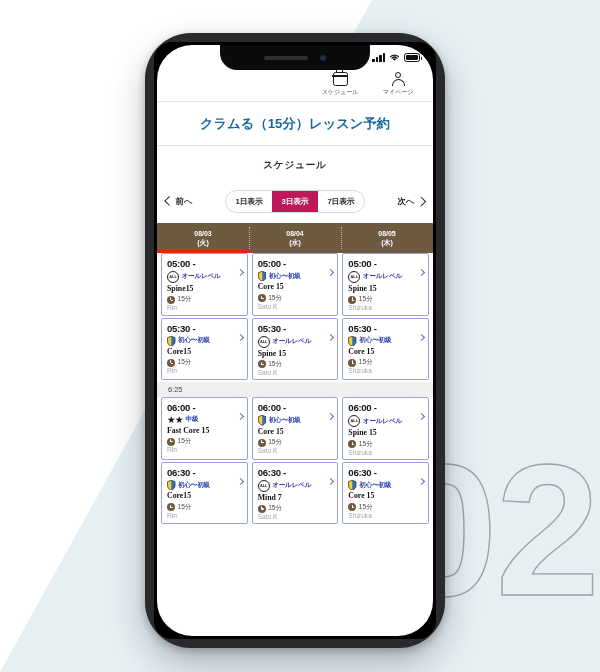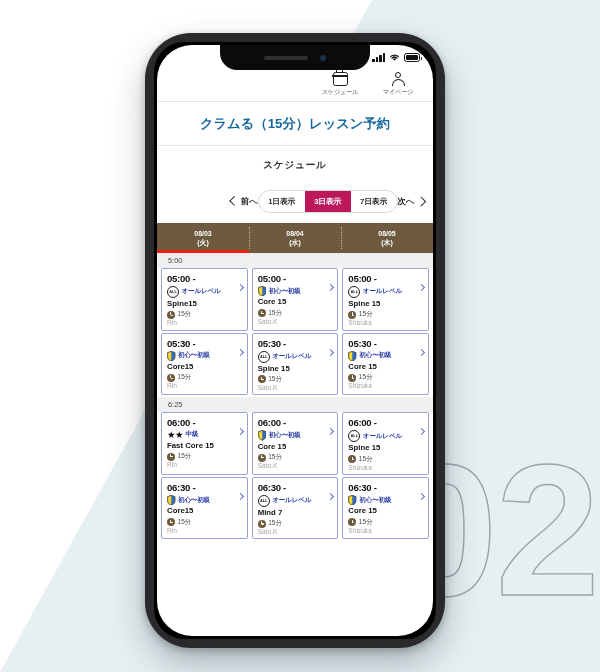--- a/index.html
+++ b/index.html
@@ -31,21 +31,21 @@
     position:absolute;left:145px;top:33px;
     width:300px;height:615px;
     border-radius:46px;
     background:#2a2a2c;
     box-shadow:0 16px 34px rgba(40,50,60,.30), 0 3px 8px rgba(0,0,0,.25);
     padding:9px;
     box-sizing:border-box;
   }
   #phone-inner{
     position:relative;width:100%;height:100%;
-    border-radius:30px;background:#000;
+    border-radius:18px;background:#000;
     padding:3px;box-sizing:border-box;
   }
   #screen{
     position:relative;width:100%;height:100%;
     border-radius:35px;background:#ffffff;
     overflow:hidden;
   }
   #notch{
     position:absolute;top:0;left:50%;transform:translateX(-50%);
     width:150px;height:25px;background:#0b0b0c;
@@ -94,21 +94,21 @@
     font-size:13.2px;letter-spacing:.1px;padding:13px 0 12px;
   }
   #sub-title{
     text-align:center;color:#2e2e2e;font-weight:700;
     font-size:9.6px;letter-spacing:.8px;padding:13px 0 12px;
     background:#fff;
   }
 
   
   #switcher{
-    display:flex;align-items:center;justify-content:flex-end;
+    display:flex;align-items:center;justify-content:space-between;
     padding:6px 9px 10px;
   }
   .arrow-btn{
     display:flex;align-items:center;gap:3px;
     font-size:8.4px;font-weight:700;color:#1d1d1d;white-space:nowrap;
   }
   .chev{width:5.5px;height:5.5px;border-top:1.5px solid #1d1d1d;border-right:1.5px solid #1d1d1d;}
   .chev.l{transform:rotate(-135deg)}
   .chev.r{transform:rotate(45deg)}
   #seg{
@@ -144,21 +144,21 @@
   .slot-row{display:flex;padding:0 4px;gap:4px;background:#fff;margin-bottom:2px;}
   .card{
     flex:1;min-width:0;
     border:1px solid #9aa3d8;border-radius:2px;
     background:#fff;padding:4px 4px 3px 5px;
     box-sizing:border-box;position:relative;
   }
   .c-time{font-size:9.6px;font-weight:700;color:#111;letter-spacing:-.3px;line-height:1.15;}
   .c-lvl{display:flex;align-items:center;gap:2.5px;margin-top:2px;}
   .lvl-txt{font-size:6.6px;font-weight:700;color:#2e3ea8;white-space:nowrap;letter-spacing:-.2px;}
-  .c-title{font-size:7.8px;font-weight:700;color:#111;margin-top:1px;line-height:1.2;}
+  .c-title{font-size:7.8px;font-weight:700;color:#111;margin-top:1px;line-height:1.2;font-family:Liberation Serif, serif;}
   .c-dur{display:flex;align-items:center;gap:2.5px;margin-top:2px;}
   .dur-txt{font-size:6.6px;color:#4c4c4c;}
   .c-inst{font-size:6.6px;color:#a6a6a6;line-height:1.1;margin-top:0px;}
   .card-chev{
     position:absolute;right:4px;top:16px;
     width:4px;height:4px;border-top:1.2px solid #5b6bc4;border-right:1.2px solid #5b6bc4;
     transform:rotate(45deg);
   }
 
   
@@ -255,21 +255,20 @@
             <div>08/04</div>
             <div>(水)</div>
           </div>
           <div class="date-col">
             <div>08/05</div>
             <div>(木)</div>
           </div>
         </div>
 
     <div id="sched">
-          <div class="time-row">5:00</div>
           <div class="slot-row">
             <div class="card">
               <div class="c-time">05:00 -</div>
               <div class="c-lvl">
                 <div class="bdg-all">ALL</div>
                 <span class="lvl-txt">オールレベル</span>
               </div>
               <div class="c-title">Spine15</div>
               <div class="c-dur">
                 <span class="clock-ic"></span>

